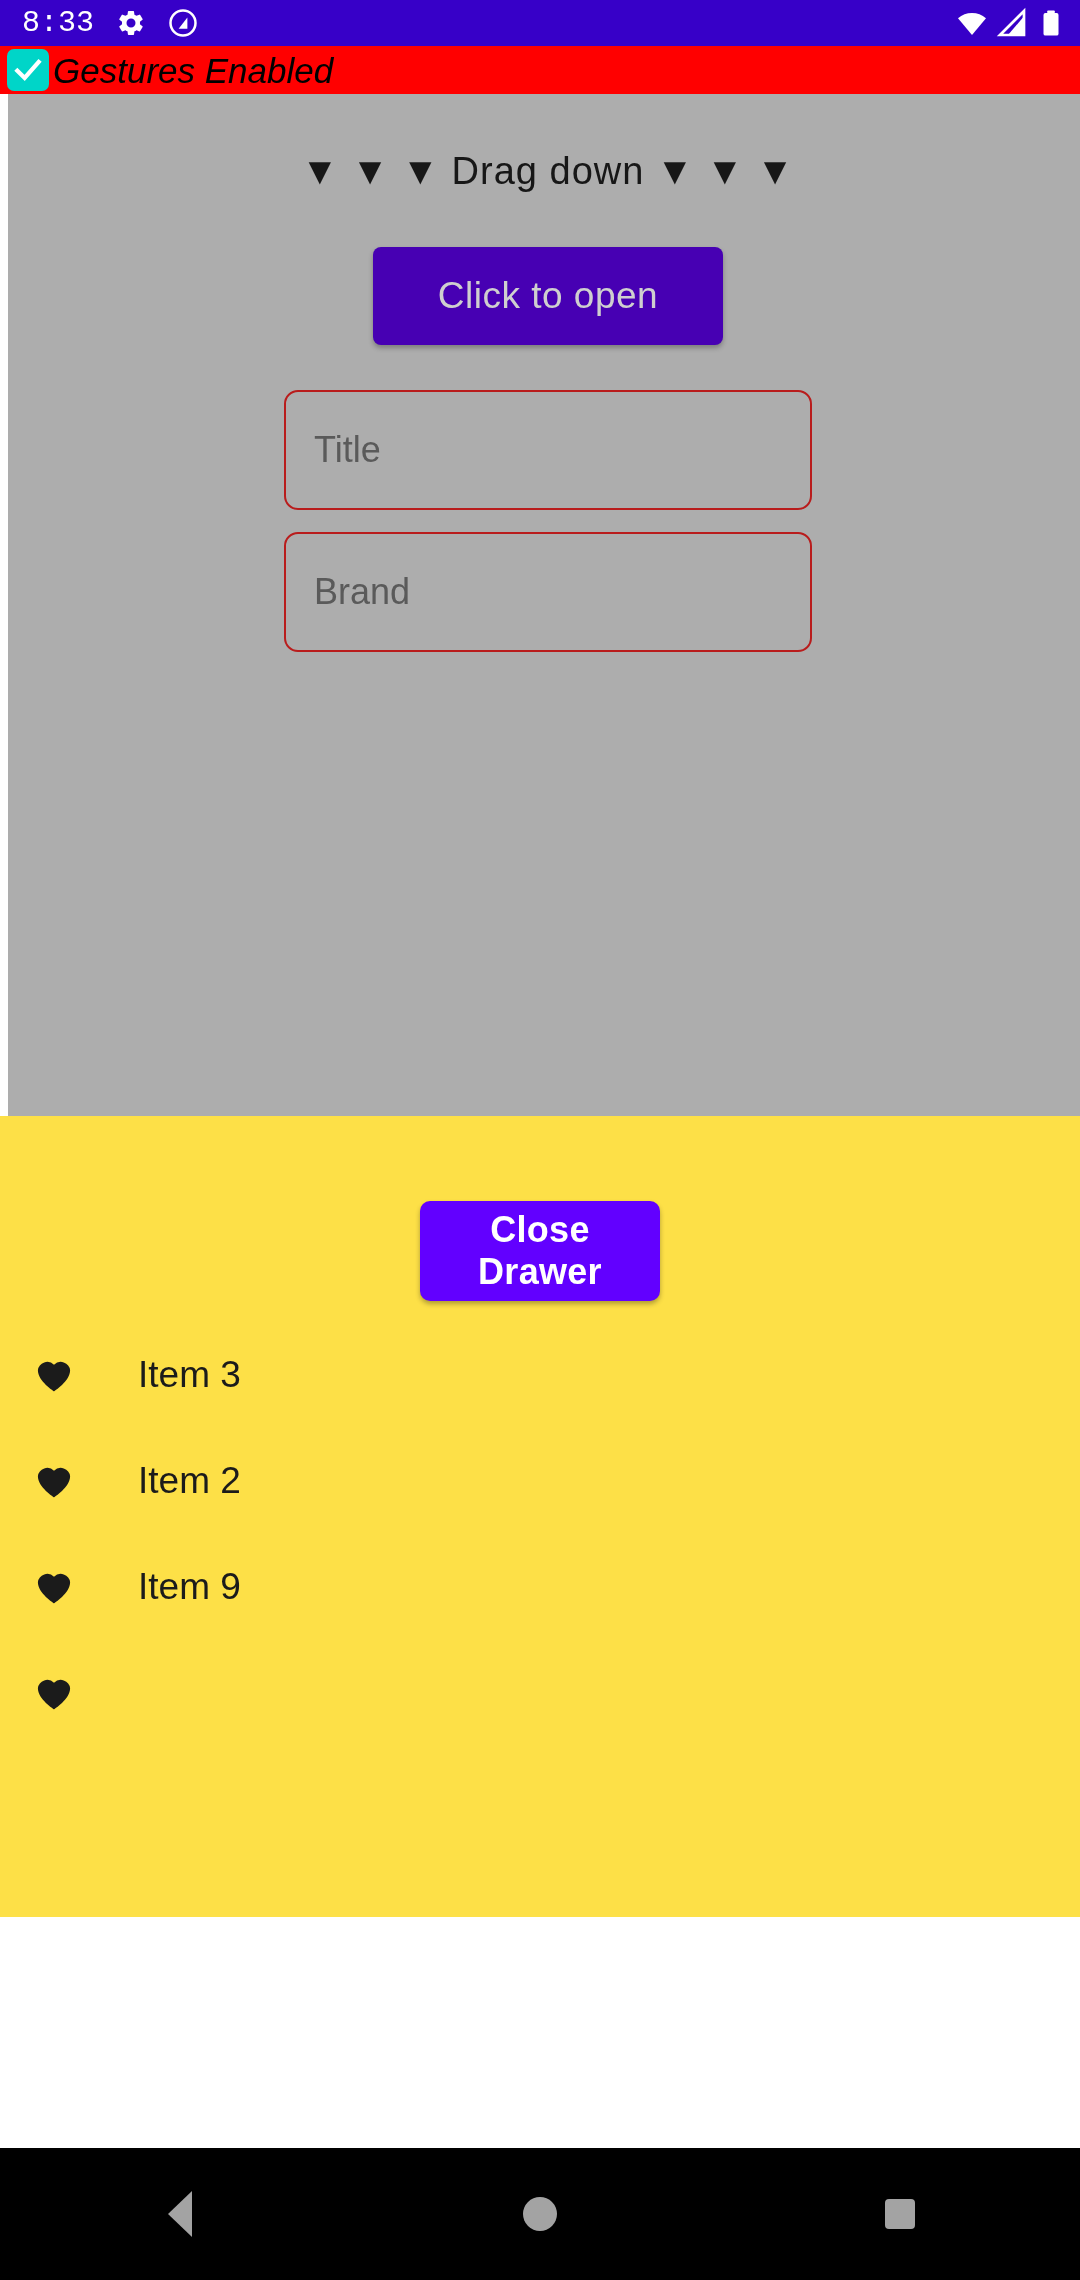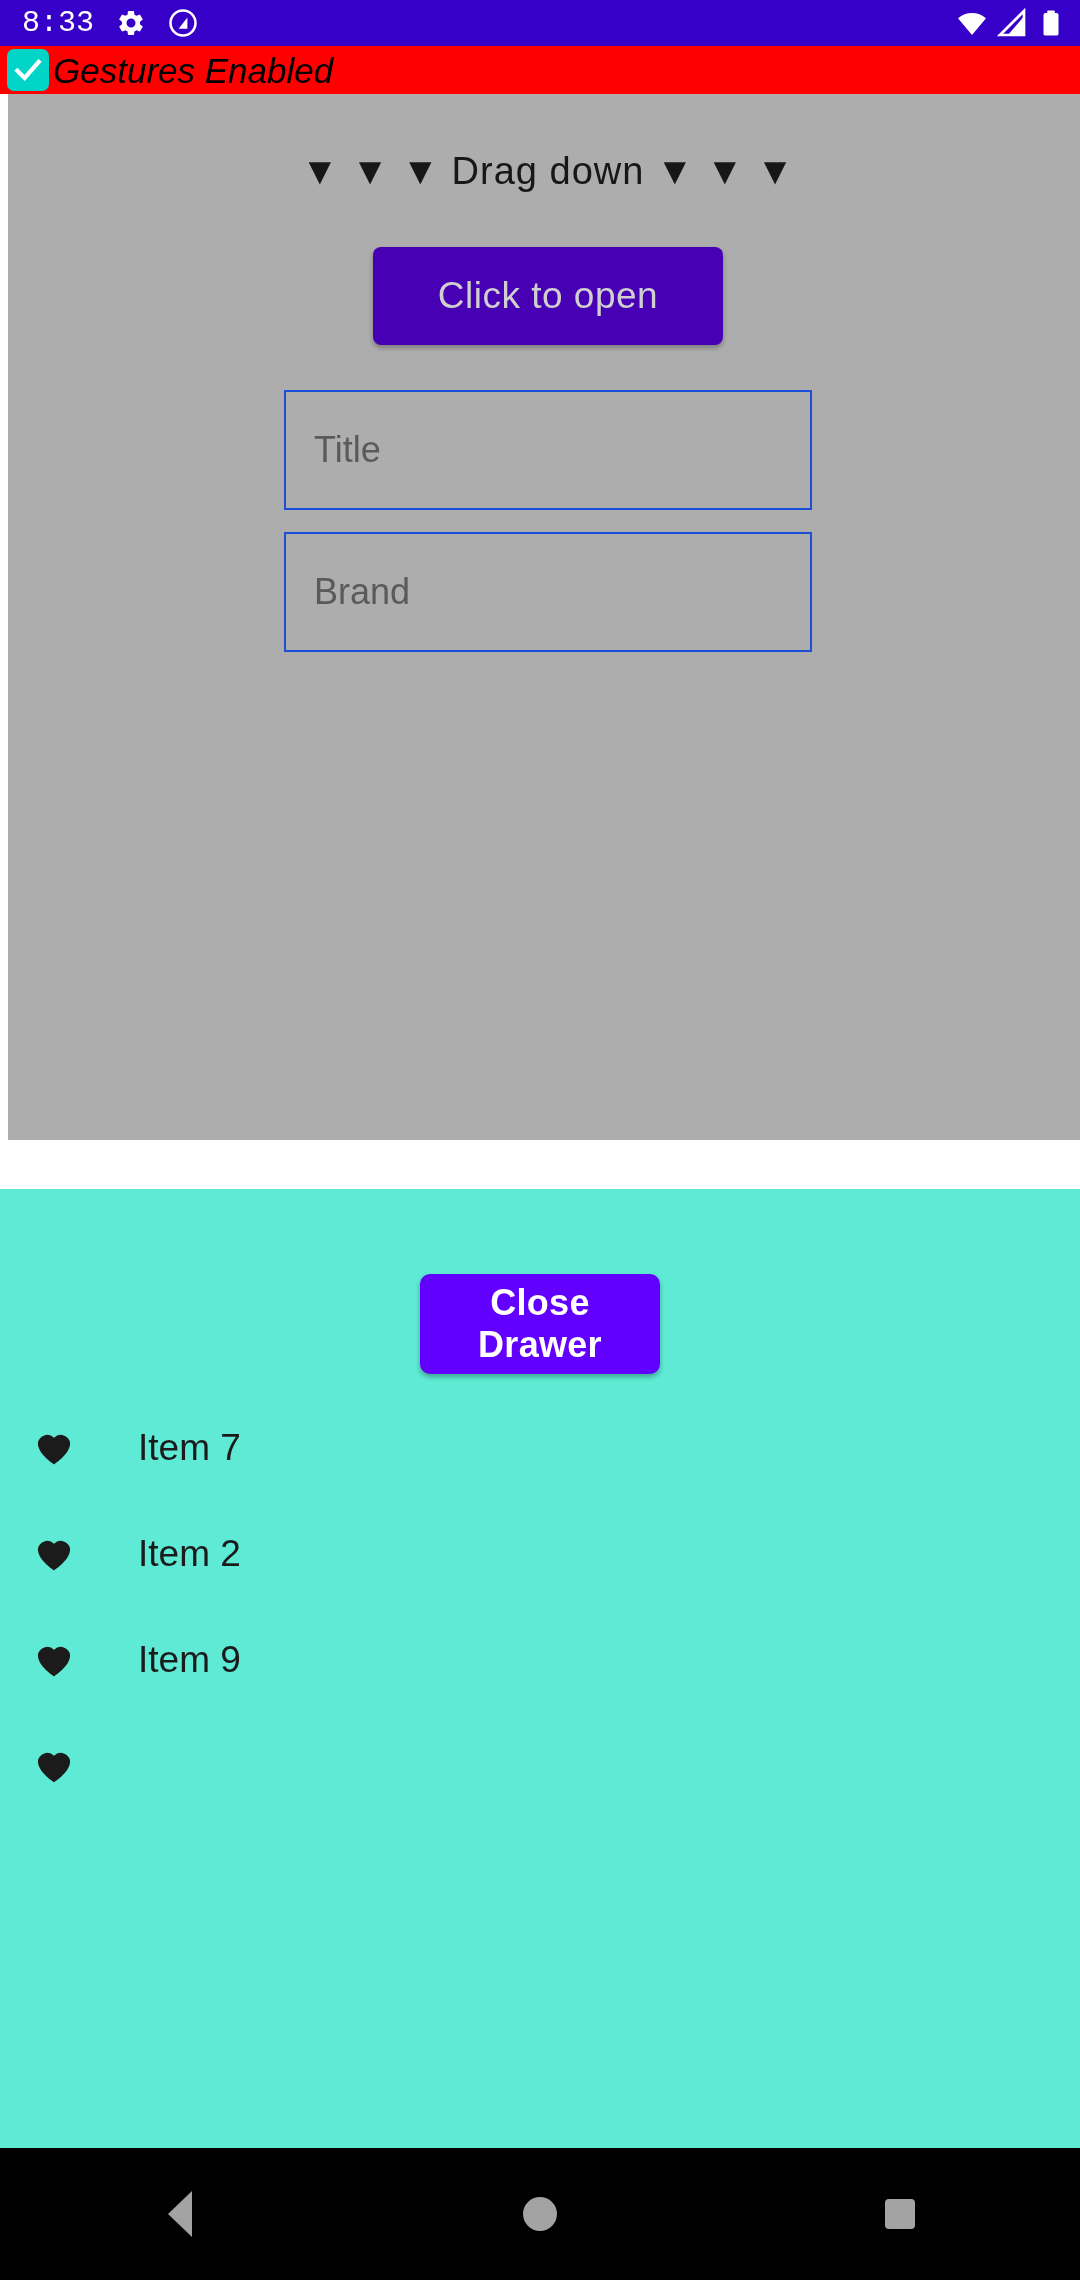--- a/index.html
+++ b/index.html
@@ -114,43 +114,43 @@
     font-family: "Liberation Sans", sans-serif;
     font-size: 37px;
     letter-spacing: 0.5px;
     box-shadow: 0 3px 5px rgba(0,0,0,0.28);
     cursor: pointer;
   }
   .field {
     margin-top: 45px;
     width: 528px;
     height: 120px;
-    border: 2px solid #1d4ed8;
-    border-radius: 0;
+    border: 2px solid #b91c1c;
+    border-radius: 14px;
     box-sizing: border-box;
     display: flex;
     align-items: center;
     padding-left: 28px;
     background: transparent;
   }
   .field + .field { margin-top: 22px; }
   .field-placeholder {
     color: #5A5A5A;
     font-size: 36px;
     line-height: 1;
   }
 
   
   .drawer {
     position: absolute;
     left: 0;
-    top: 1189px;
-    width: 1080px;
-    height: 1008px;
-    background: #5eead4;
+    top: 1116px;
+    width: 1080px;
+    height: 801px;
+    background: #fde047;
     z-index: 30;
     overflow: hidden;
   }
   .drawer-button-row {
     display: flex;
     justify-content: center;
     padding-top: 85px;
   }
   .close-button {
     width: 240px;
@@ -293,21 +293,21 @@
     <button class="close-button">Close Drawer</button>
   </div>
   <div class="drawer-list">
 
     <div class="list-item">
       <span class="item-icon">
         <svg width="46" height="46" viewBox="0 0 24 24" fill="#1B1B1B">
             <path d="M12 21s-8.4-5.3-8.4-11A4.9 4.9 0 0 1 12 7.2 4.9 4.9 0 0 1 20.4 10c0 5.7-8.4 11-8.4 11z"></path>
           </svg>
       </span>
-      <span class="item-label">Item 7</span>
+      <span class="item-label">Item 3</span>
     </div>
 
 
     <div class="list-item">
       <span class="item-icon">
         <svg width="46" height="46" viewBox="0 0 24 24" fill="#1B1B1B">
             <path d="M12 21s-8.4-5.3-8.4-11A4.9 4.9 0 0 1 12 7.2 4.9 4.9 0 0 1 20.4 10c0 5.7-8.4 11-8.4 11z"></path>
           </svg>
       </span>
       <span class="item-label">Item 2</span>

